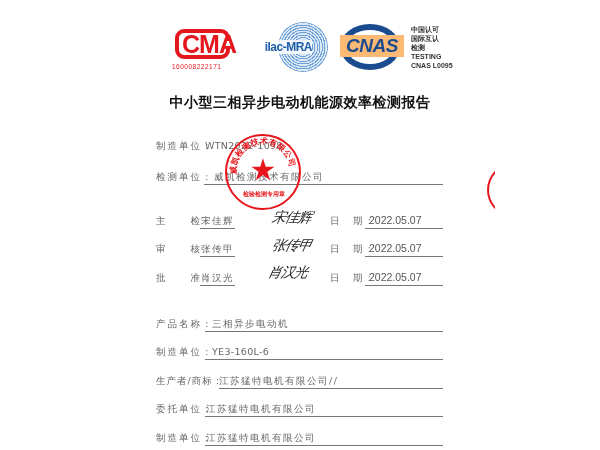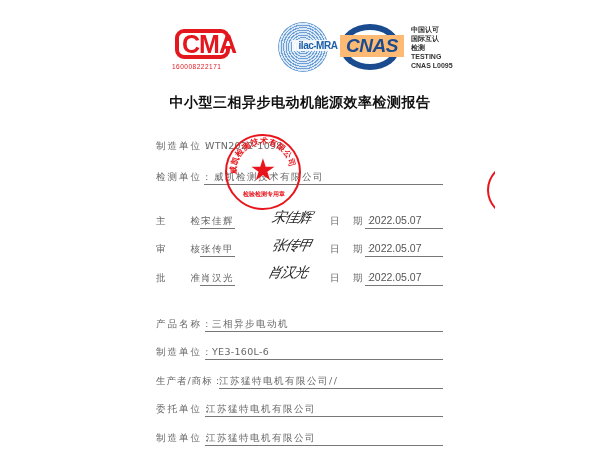--- a/index.html
+++ b/index.html
@@ -28,23 +28,23 @@
     color: #e3171d; font-size: 6.5px; letter-spacing: 0.5px;
   }
 
   
   .ilac {
     left: 278px; top: 22px; width: 50px; height: 50px; border-radius: 50%;
     background: repeating-radial-gradient(circle at 50% 50%, #dbe8f6 0 1.5px, #6fa0d8 1.5px 2.5px);
     overflow: hidden;
   }
   .ilac-text {
-    left: 292px; top: 40px; width: 52px; text-align: center;
+    left: 260px; top: 40px; width: 52px; text-align: right;
     font-family: "Liberation Sans", sans-serif; font-weight: bold;
-    font-size: 10px; color: #1d5fa8; background: rgba(255,255,255,0.85); letter-spacing: -0.5px;
+    font-size: 12px; color: #1d5fa8; background: rgba(255,255,255,0.85); letter-spacing: -0.5px;
   }
 
   
   .cnas-ring {
     left: 340px; top: 24px; width: 60px; height: 46px; border-radius: 50%;
     background: #1b4b8f;
   }
   .cnas-ring-inner {
     left: 346px; top: 30px; width: 48px; height: 34px; border-radius: 50%;
     background: #ffffff;

